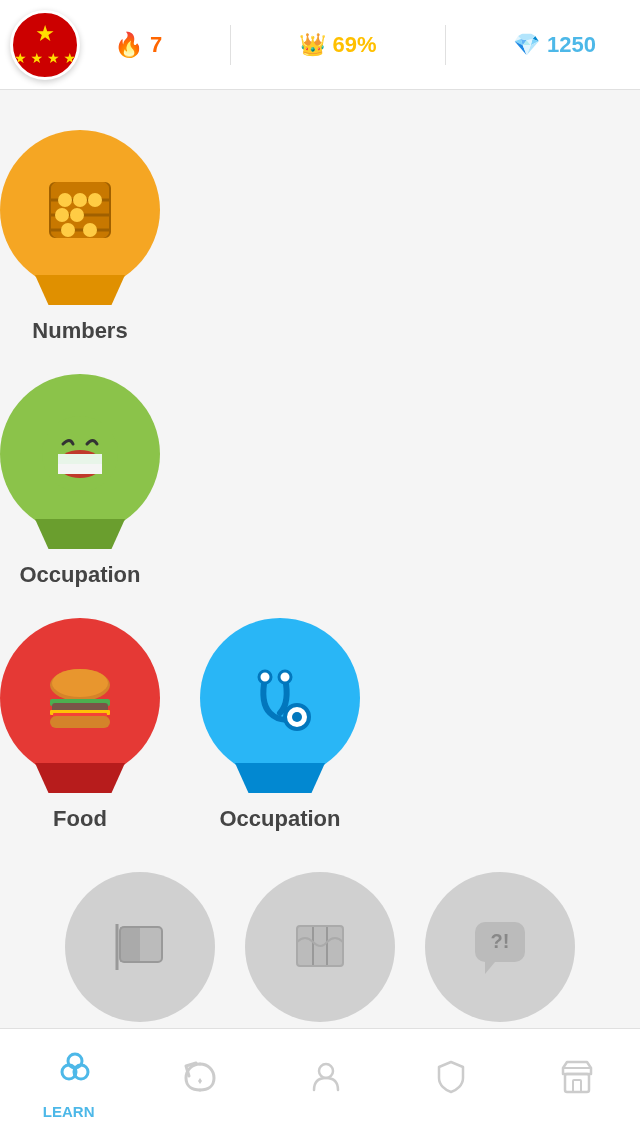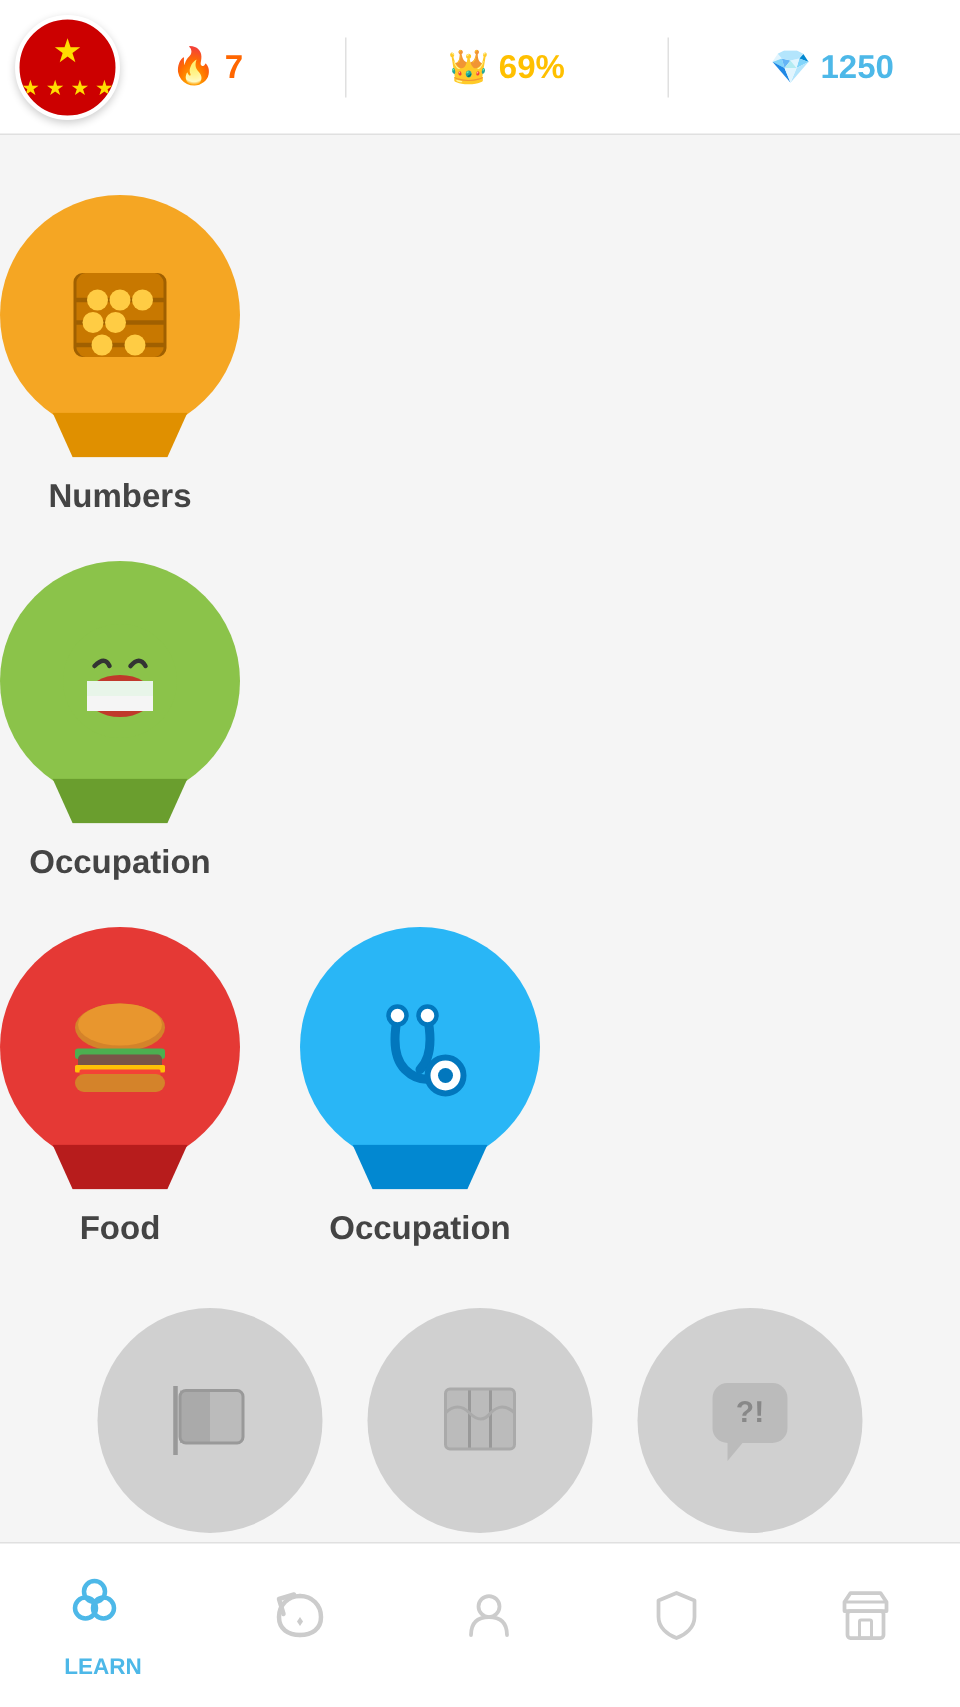--- a/index.html
+++ b/index.html
@@ -174,21 +174,21 @@
       height: 110px;
       background: #fff;
       border-top: 1px solid #e0e0e0;
       display: flex;
       align-items: center;
       justify-content: space-around;
     }
     .nav-item {
       display: flex;
       flex-direction: column;
-      align-items: flex-start;
+      align-items: flex-end;
       gap: 16px;
       cursor: pointer;
       padding: 8px 16px;
     }
     .nav-label {
       font-size: 15px;
       font-weight: 700;
       color: #ccc;
     }
     .nav-label-active {

